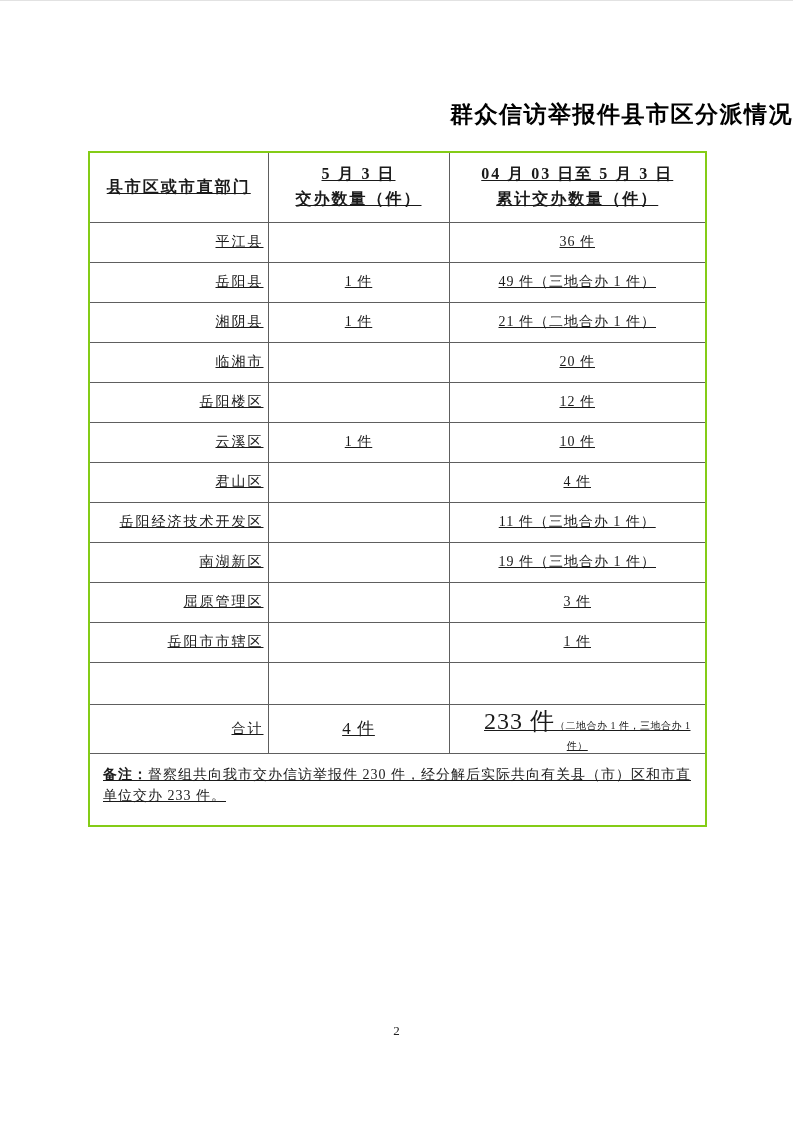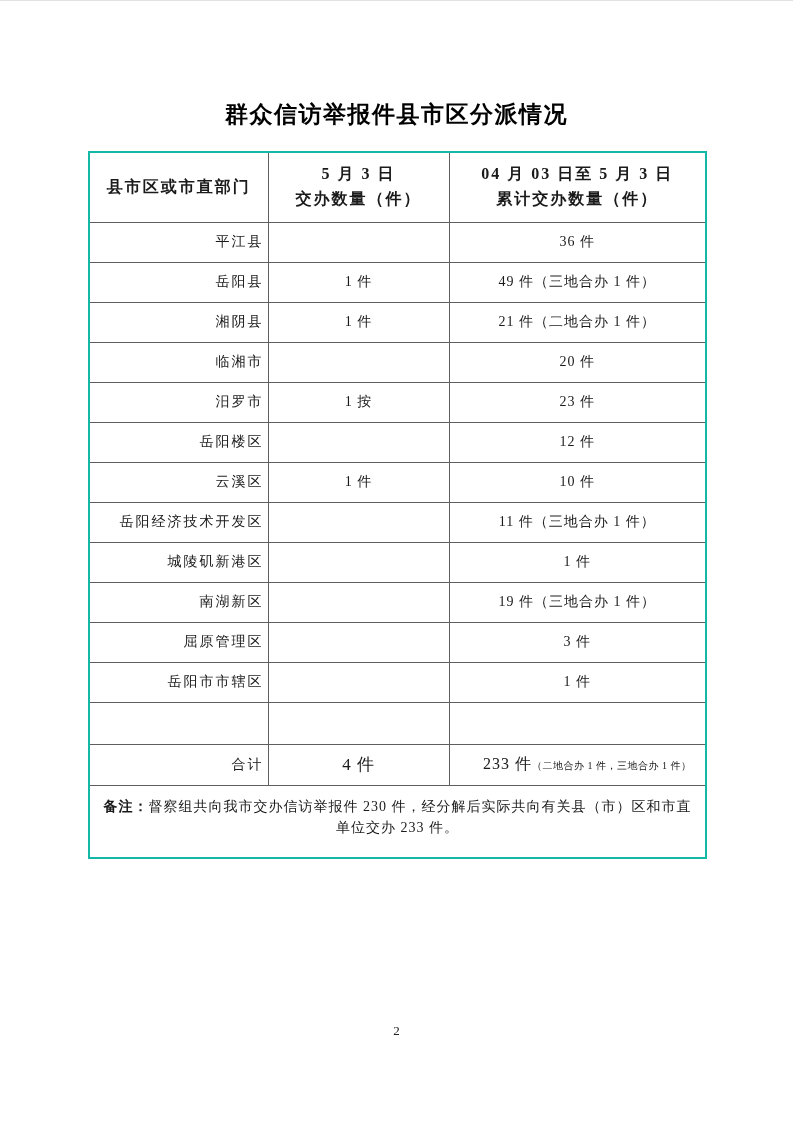--- a/index.html
+++ b/index.html
@@ -14,32 +14,33 @@
     position: relative;
     width: 793px;
     height: 1122px;
     background: #ffffff;
     overflow: hidden;
     border-top: 1px solid #e2e2e2;
   }
   .doc-title {
     margin: 0;
     padding-top: 98px;
-    text-align: center;
+    text-align: right;
     font-size: 23px;
     font-weight: bold;
     letter-spacing: 1.5px;
     color: #000000;
   }
   table.dist-table {
     border-collapse: collapse;
     table-layout: fixed;
     width: 617px;
     margin: 21px 0 0 88px;
-    border: 2px solid #14b8a6;
+    border: 2px solid #84cc16;
+    text-decoration: underline;
   }
   .dist-table th,
   .dist-table td {
     border: 1px solid #5e5e5e;
     text-align: center;
     vertical-align: middle;
     padding: 0 4px;
     overflow: hidden;
   }
   .dist-table thead th {
@@ -51,24 +52,24 @@
   }
   .dist-table tbody td {
     height: 40px;
     font-size: 14px;
     letter-spacing: 1px;
   }
   .dist-table td.region-cell { letter-spacing: 2px; text-align: right; }
   tr.row-empty td { height: 42px; }
   tr.row-total td { height: 41px; }
   .total-daily { font-size: 17px; letter-spacing: 1px; }
-  .total-main { font-size: 16px; letter-spacing: 1px; margin-left: 20px; }
+  .total-main { font-size: 24px; letter-spacing: 1px; margin-left: 20px; }
   .total-paren { font-size: 10px; letter-spacing: 0.5px; }
   td.note-cell {
-    text-align: center;
+    text-align: left;
     height: 74px;
     padding: 10px 13px 18px 13px;
     font-size: 14.5px;
     line-height: 1.55;
     letter-spacing: 0.5px;
     vertical-align: top;
   }
   .note-label { font-weight: bold; }
   .page-number {
     position: absolute;
@@ -121,43 +122,38 @@
         <td class="region-cell">湘阴县</td>
         <td>1 件</td>
         <td>21 件（二地合办 1 件）</td>
       </tr>
       <tr>
         <td class="region-cell">临湘市</td>
         <td></td>
         <td>20 件</td>
       </tr>
       <tr>
-        <td class="region-cell">汨罗市</td>
-        <td>1 按</td>
-        <td>23 件</td>
-      </tr>
-      <tr>
         <td class="region-cell">岳阳楼区</td>
         <td></td>
         <td>12 件</td>
       </tr>
       <tr>
         <td class="region-cell">云溪区</td>
         <td>1 件</td>
         <td>10 件</td>
       </tr>
       <tr>
+        <td class="region-cell">君山区</td>
+        <td></td>
+        <td>4 件</td>
+      </tr>
+      <tr>
         <td class="region-cell">岳阳经济技术开发区</td>
         <td></td>
         <td>11 件（三地合办 1 件）</td>
-      </tr>
-      <tr>
-        <td class="region-cell">城陵矶新港区</td>
-        <td></td>
-        <td>1 件</td>
       </tr>
       <tr>
         <td class="region-cell">南湖新区</td>
         <td></td>
         <td>19 件（三地合办 1 件）</td>
       </tr>
       <tr>
         <td class="region-cell">屈原管理区</td>
         <td></td>
         <td>3 件</td>

